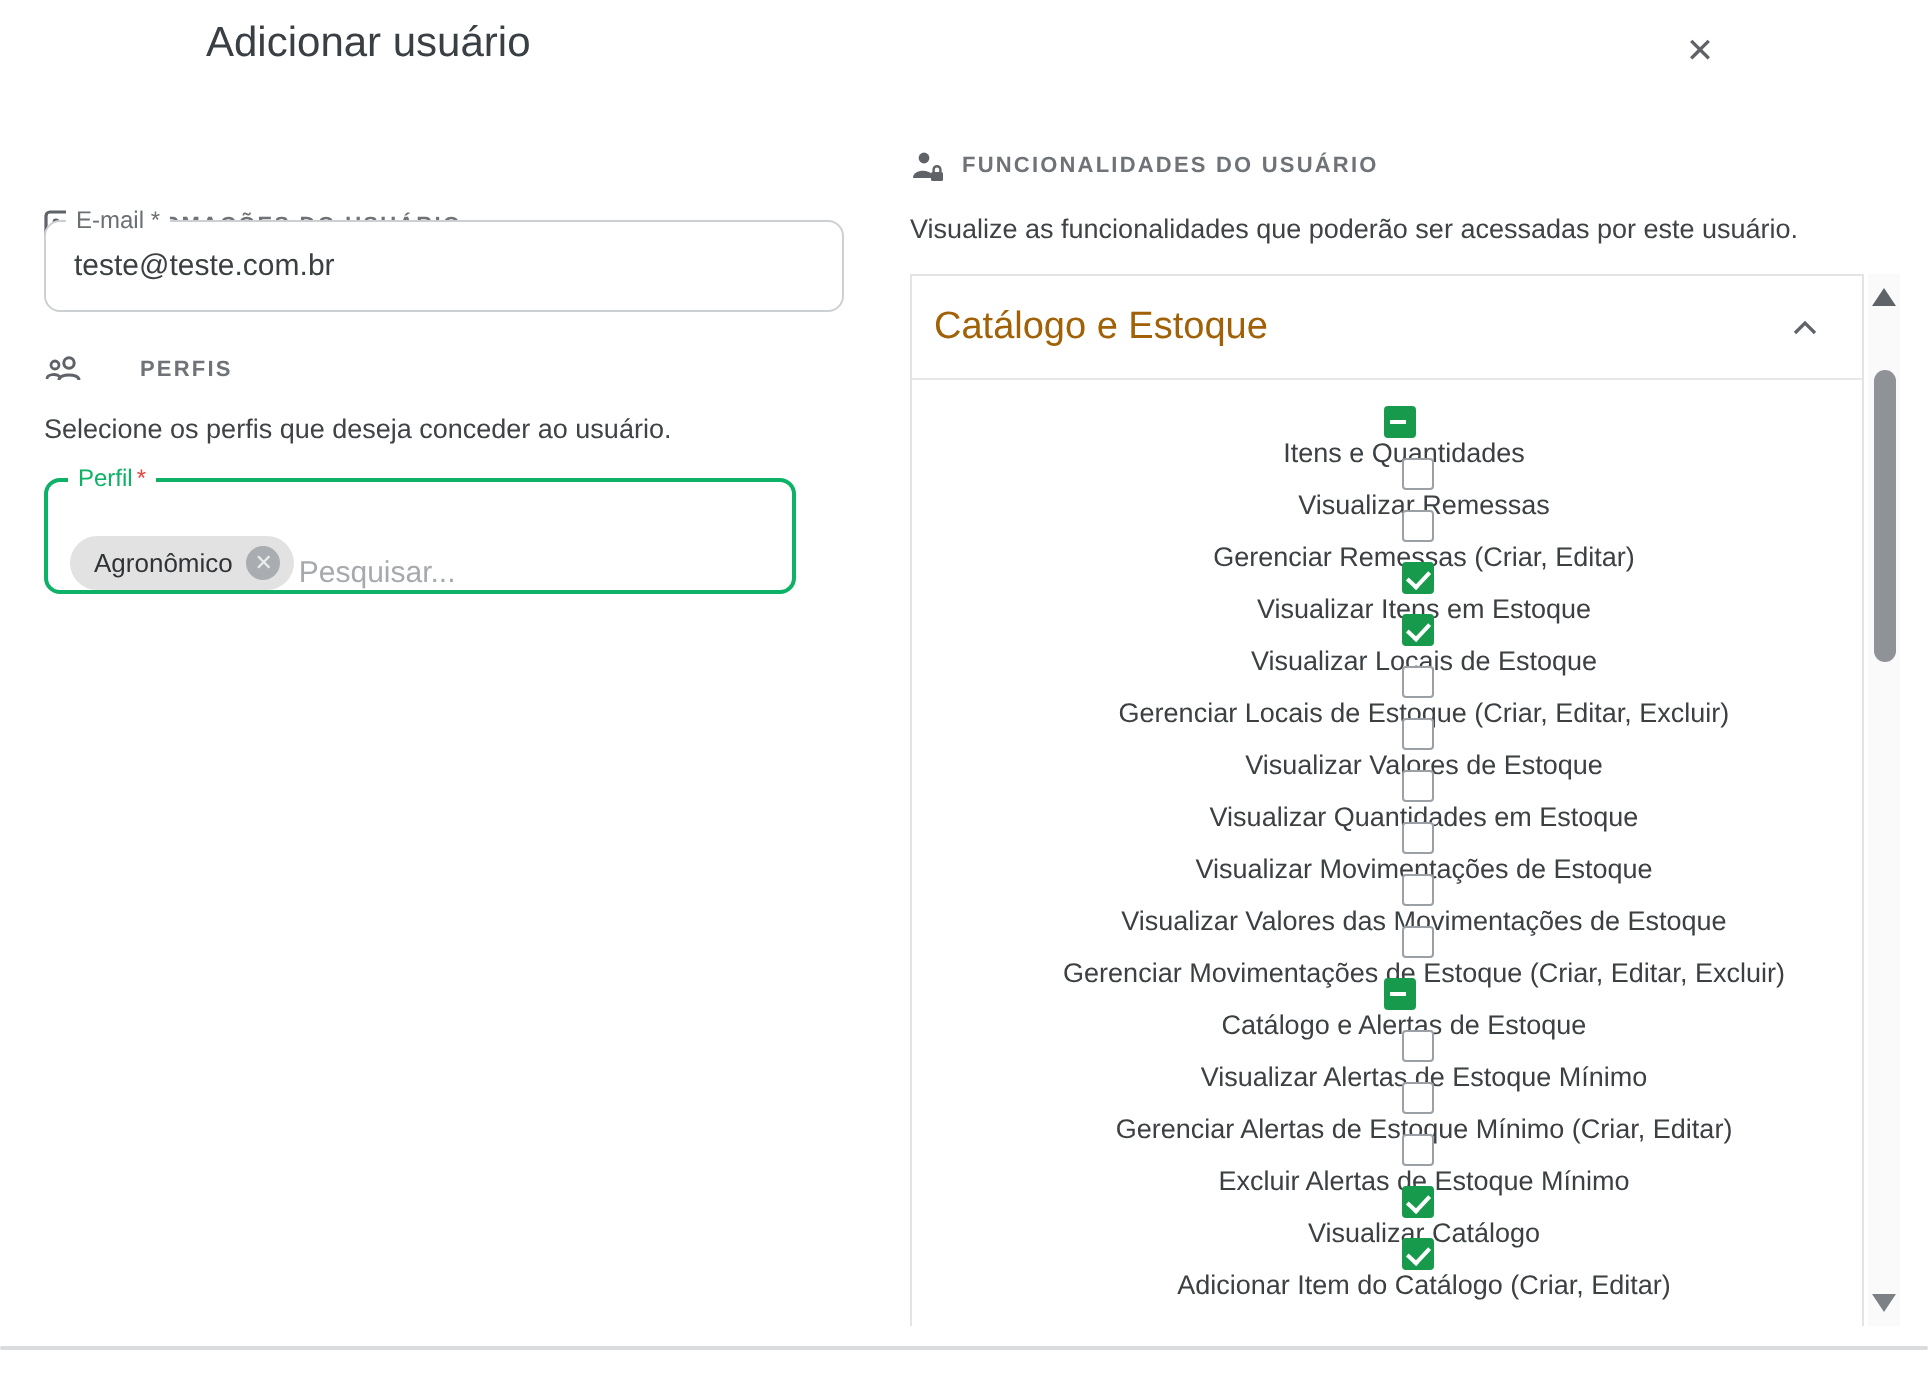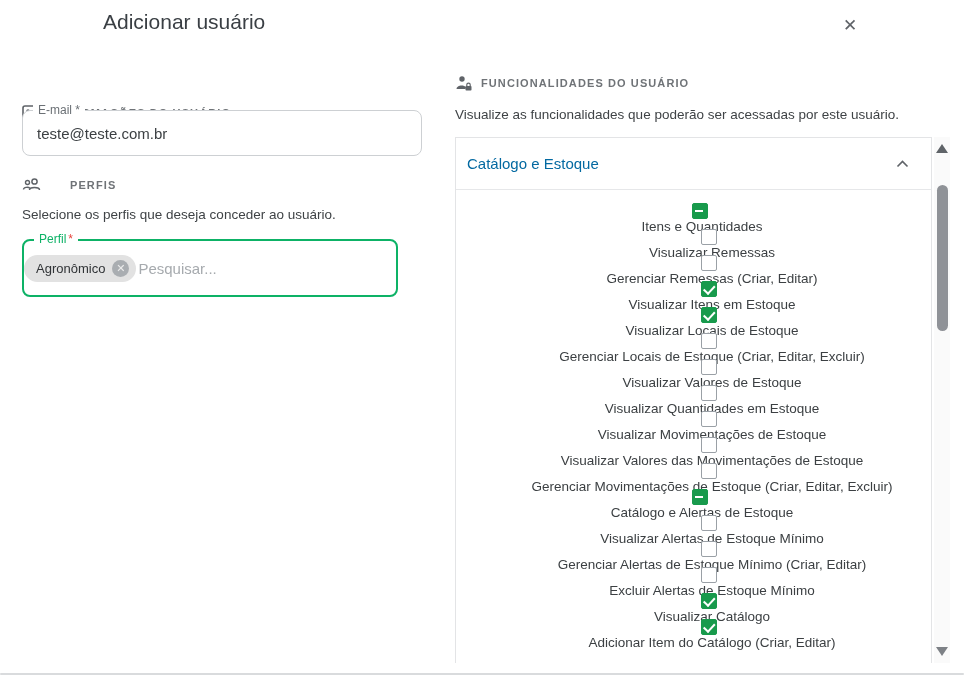--- a/index.html
+++ b/index.html
@@ -16,37 +16,37 @@
   .section-header svg { display:block; }
 
   
   .field { position:absolute; background:#fff; border-radius:8px; }
   .field .notch-label { position:absolute; top:-8px; left:10px; background:#fff; padding:0 5px; font-size:12px; color:#6b7075; white-space:nowrap; }
   .email-field { left:22px; top:110px; width:400px; height:46px; border:1px solid #cdd0d3; }
   .email-value { position:absolute; left:14px; top:50%; transform:translateY(-50%); font-size:15px; color:#3c4043; }
 
   .desc-text { position:absolute; font-size:13.5px; color:#3f4346; }
 
-  .perfil-field { left:22px; top:239px; width:376px; height:58px; border:2px solid var(--green-focus); display:flex; align-items:center; }
+  .perfil-field { left:22px; top:239px; width:376px; height:58px; border:2px solid var(--green-focus); display:flex; align-items:flex-end; padding-left:11px; }
   .perfil-field .notch-label { display:flex; gap:2px; top:-9px; }
   .perfil-field .notch-label .lbl { color:var(--green-focus); }
   .perfil-field .notch-label .req { color:#e5453d; }
   .chip { display:flex; align-items:center; height:27px; background:#e2e2e2; border-radius:14px; padding:0 7px 0 12px; gap:7px; }
   .chip .chip-label { font-size:13px; font-weight:500; color:#303336; }
   .chip .chip-x { width:17px; height:17px; border-radius:50%; background:#a9adb1; color:#ececec; font-size:11px;
                   display:flex; align-items:center; justify-content:center; cursor:pointer; }
   .perfil-input { border:none; outline:none; margin-left:2px; font-size:15px; color:#3c4043; width:180px; font-family:inherit; background:transparent; }
   .perfil-input::placeholder { color:#a6aaae; }
 
   
   .func-panel { position:absolute; left:455px; top:137px; width:477px; height:526px;
                 border:1px solid #e3e4e6; border-bottom:none; background:#fff; overflow:hidden; }
   .acc-header { height:52px; border-bottom:1px solid #e6e7e9; display:flex; align-items:center; justify-content:space-between;
                 padding:0 22px 0 11px; cursor:pointer; }
-  .acc-title { font-size:15px; color:#0369a1; }
+  .acc-title { font-size:19px; color:#a16207; }
   .func-list { padding-top:13px; }
   .row { display:flex; align-items:center; height:26px;flex-direction:column; }
   .row.group { padding-left:12px; }
   .row.item { padding-left:30px; }
   .cb { position:relative; width:16px; height:16px; border-radius:2px; border:1.5px solid #9aa0a6; background:#fff; flex:none; cursor:pointer; }
   .cb.checked, .cb.indeterminate { background:var(--green-check); border-color:var(--green-check); }
   .cb.checked::after { content:""; position:absolute; left:4.2px; top:0.8px; width:4.5px; height:8.5px;
                        border:solid #fff; border-width:0 2px 2px 0; transform:rotate(43deg); }
   .cb.indeterminate::after { content:""; position:absolute; left:2.5px; top:5.5px; width:8px; height:2px; background:#fff; }
   .row .rlabel { font-size:13.5px; color:#3c4043; }

